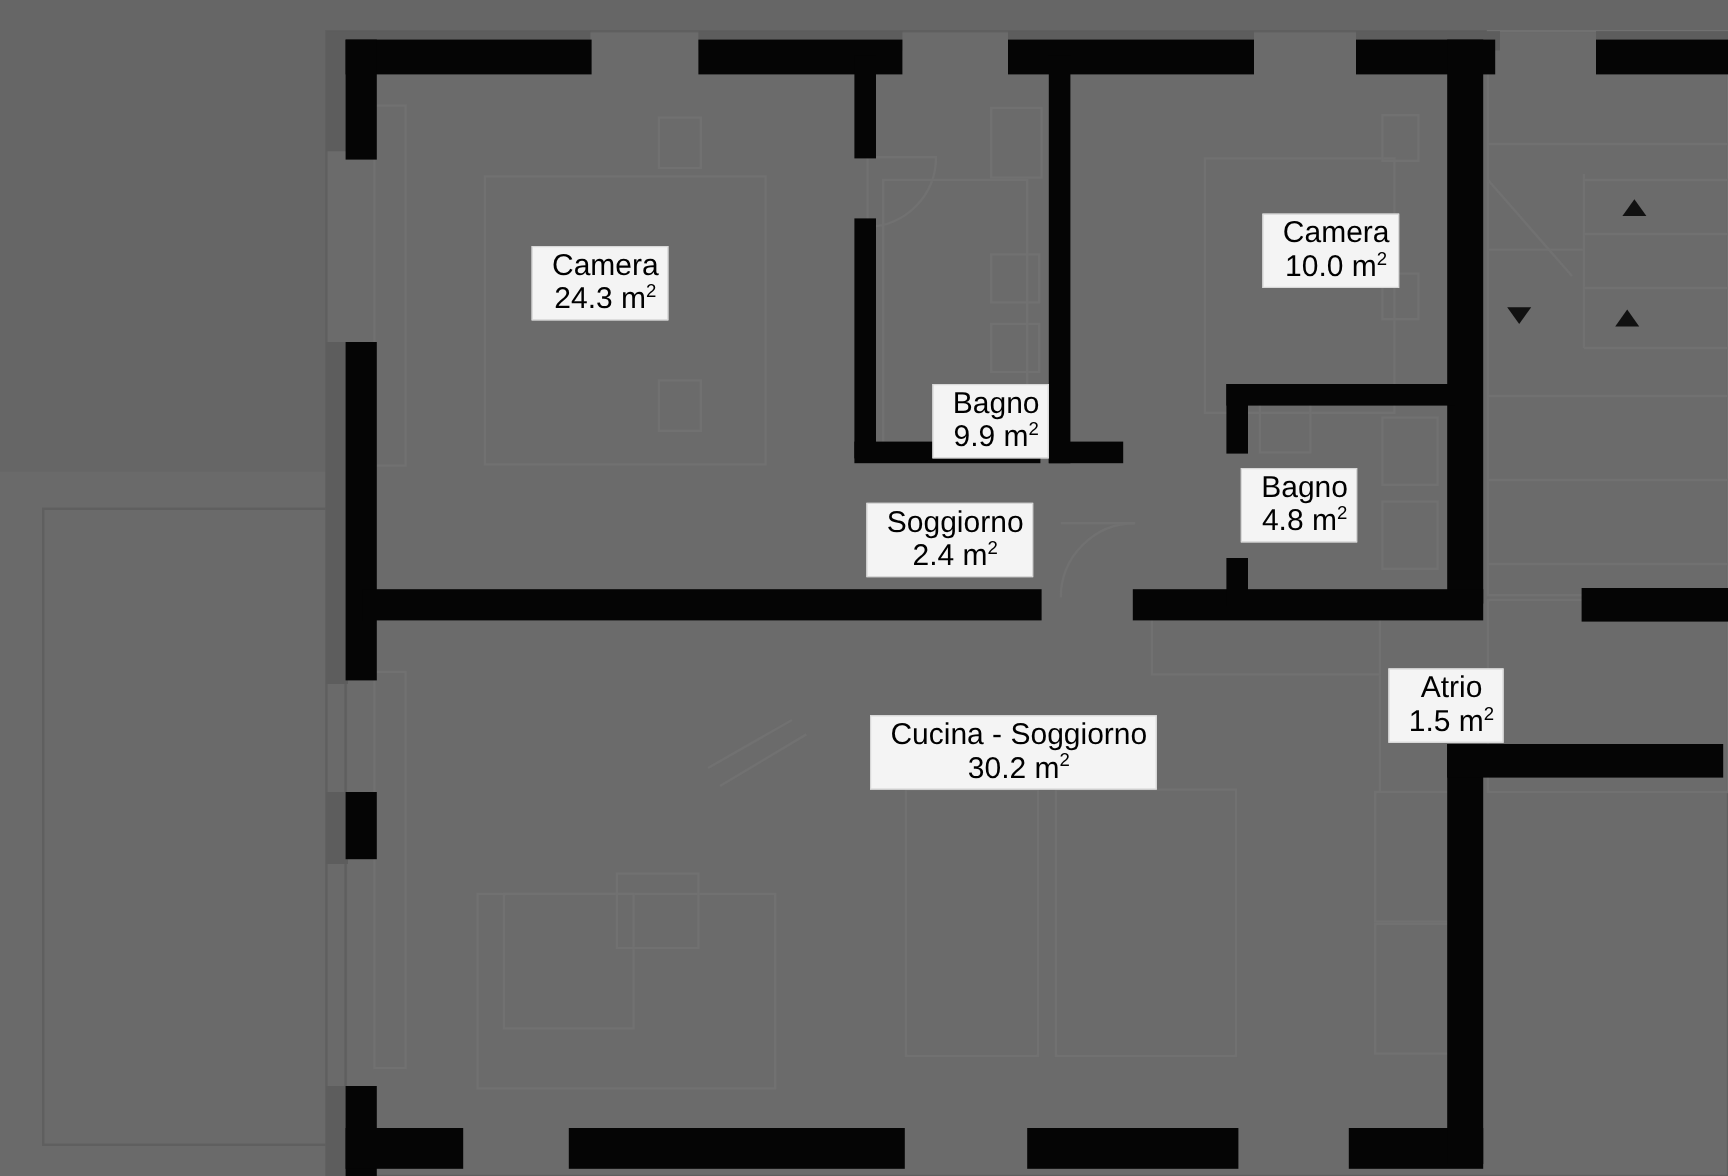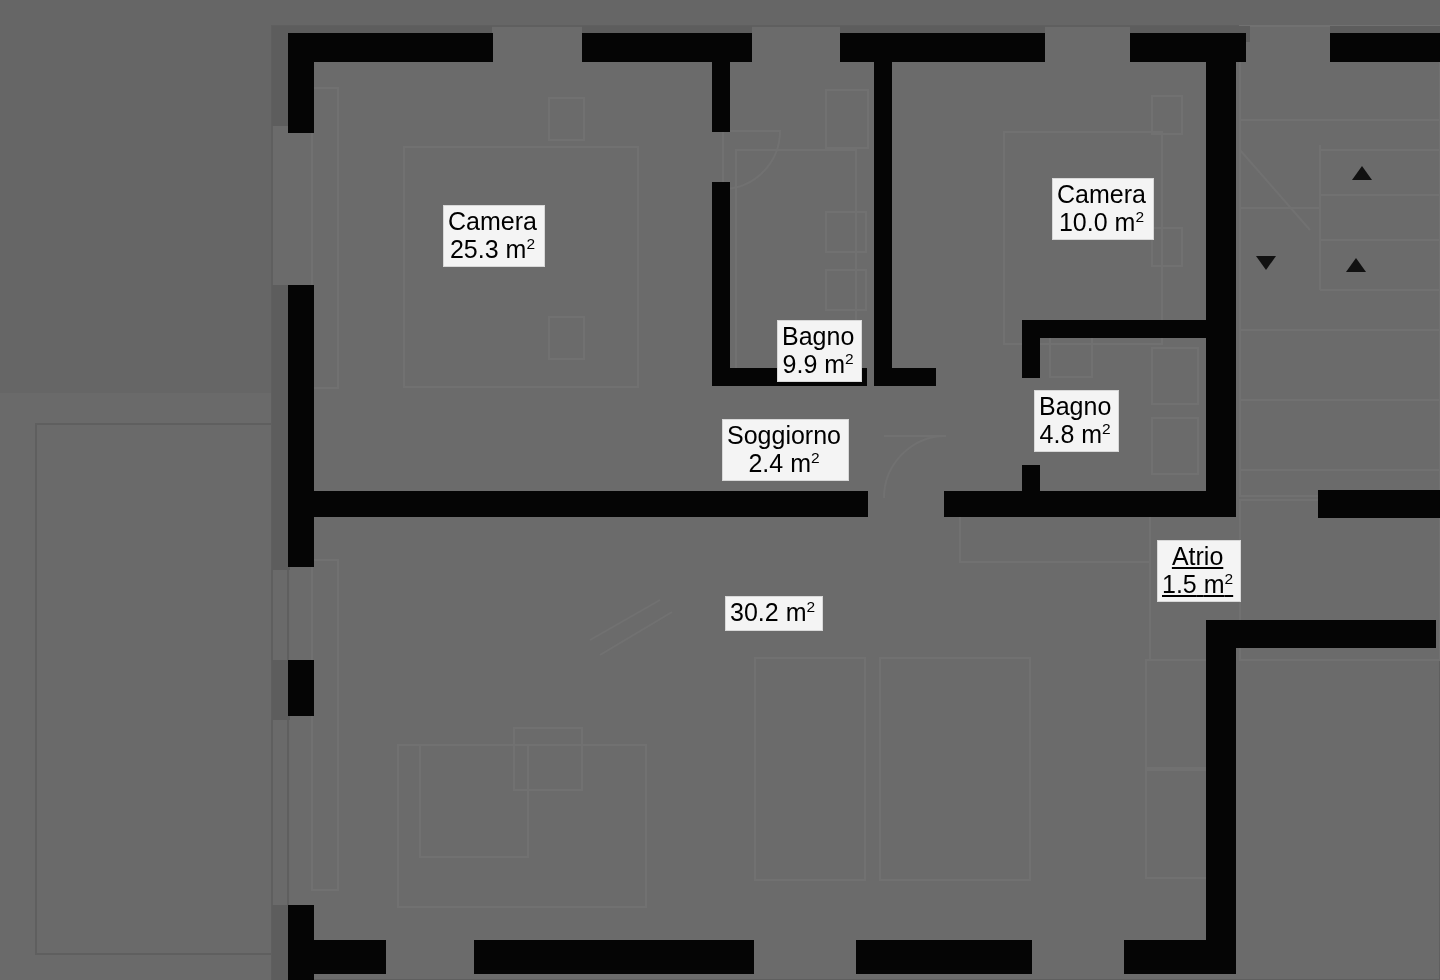--- a/index.html
+++ b/index.html
@@ -26,21 +26,21 @@
     top: 0;
     width: 1440px;
     height: 980px;
     display: block;
   }
   .room-label {
     position: absolute;
     background: #f4f4f4;
     color: #000000;
     border: 1px solid #d8d8d8;
-    padding: 2px 7px 3px 4px;
+    padding: 2px 7px 3px 16px;
     line-height: 1.1;
     text-align: center;
     font-family: "Liberation Sans", sans-serif;
     font-size: 25px;
     white-space: nowrap;
     box-sizing: border-box;
   }
   .room-label .rl-name {
     display: block;
   }
@@ -178,21 +178,21 @@
     <g fill="#111111">
       <polygon points="1362,166 1372,180 1352,180"></polygon>
       <polygon points="1266,270 1276,256 1256,256"></polygon>
       <polygon points="1356,258 1366,272 1346,272"></polygon>
     </g>
 
   </svg>
 
   <div class="room-label" style="left:443px; top:205px;">
     <span class="rl-name">Camera</span>
-    <span class="rl-area"><span>25.3</span> <span>m</span><sup>2</sup></span>
+    <span class="rl-area"><span>24.3</span> <span>m</span><sup>2</sup></span>
   </div>
 
   <div class="room-label" style="left:1052px; top:178px;">
     <span class="rl-name">Camera</span>
     <span class="rl-area"><span>10.0</span> <span>m</span><sup>2</sup></span>
   </div>
 
   <div class="room-label" style="left:777px; top:320px;">
     <span class="rl-name">Bagno</span>
     <span class="rl-area"><span>9.9</span> <span>m</span><sup>2</sup></span>
@@ -201,22 +201,23 @@
   <div class="room-label" style="left:1034px; top:390px;">
     <span class="rl-name">Bagno</span>
     <span class="rl-area"><span>4.8</span> <span>m</span><sup>2</sup></span>
   </div>
 
   <div class="room-label" style="left:722px; top:419px;">
     <span class="rl-name">Soggiorno</span>
     <span class="rl-area"><span>2.4</span> <span>m</span><sup>2</sup></span>
   </div>
 
-  <div class="room-label" style="left:1157px; top:540px;text-decoration:underline;">
+  <div class="room-label" style="left:1157px; top:557px;">
     <span class="rl-name">Atrio</span>
     <span class="rl-area"><span>1.5</span> <span>m</span><sup>2</sup></span>
   </div>
 
   <div class="room-label" style="left:725px; top:596px;">
+    <span class="rl-name">Cucina - Soggiorno</span>
     <span class="rl-area"><span>30.2</span> <span>m</span><sup>2</sup></span>
   </div>
 
 </div>
 
 </body></html>

